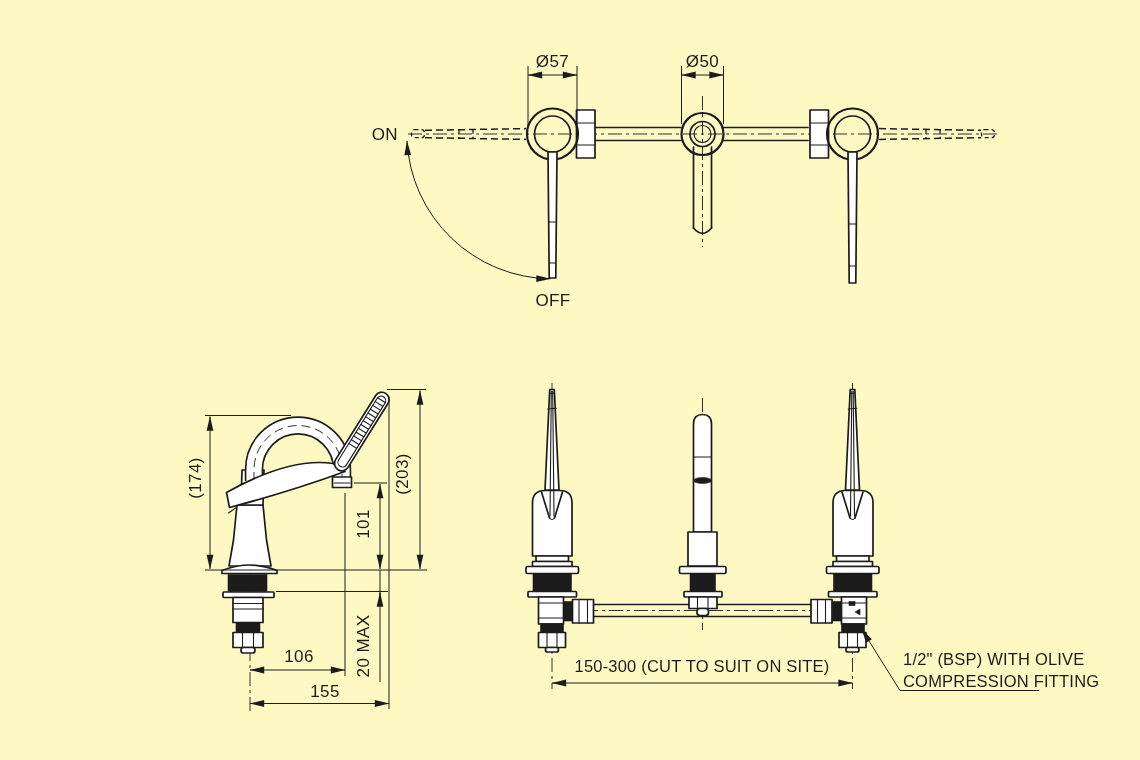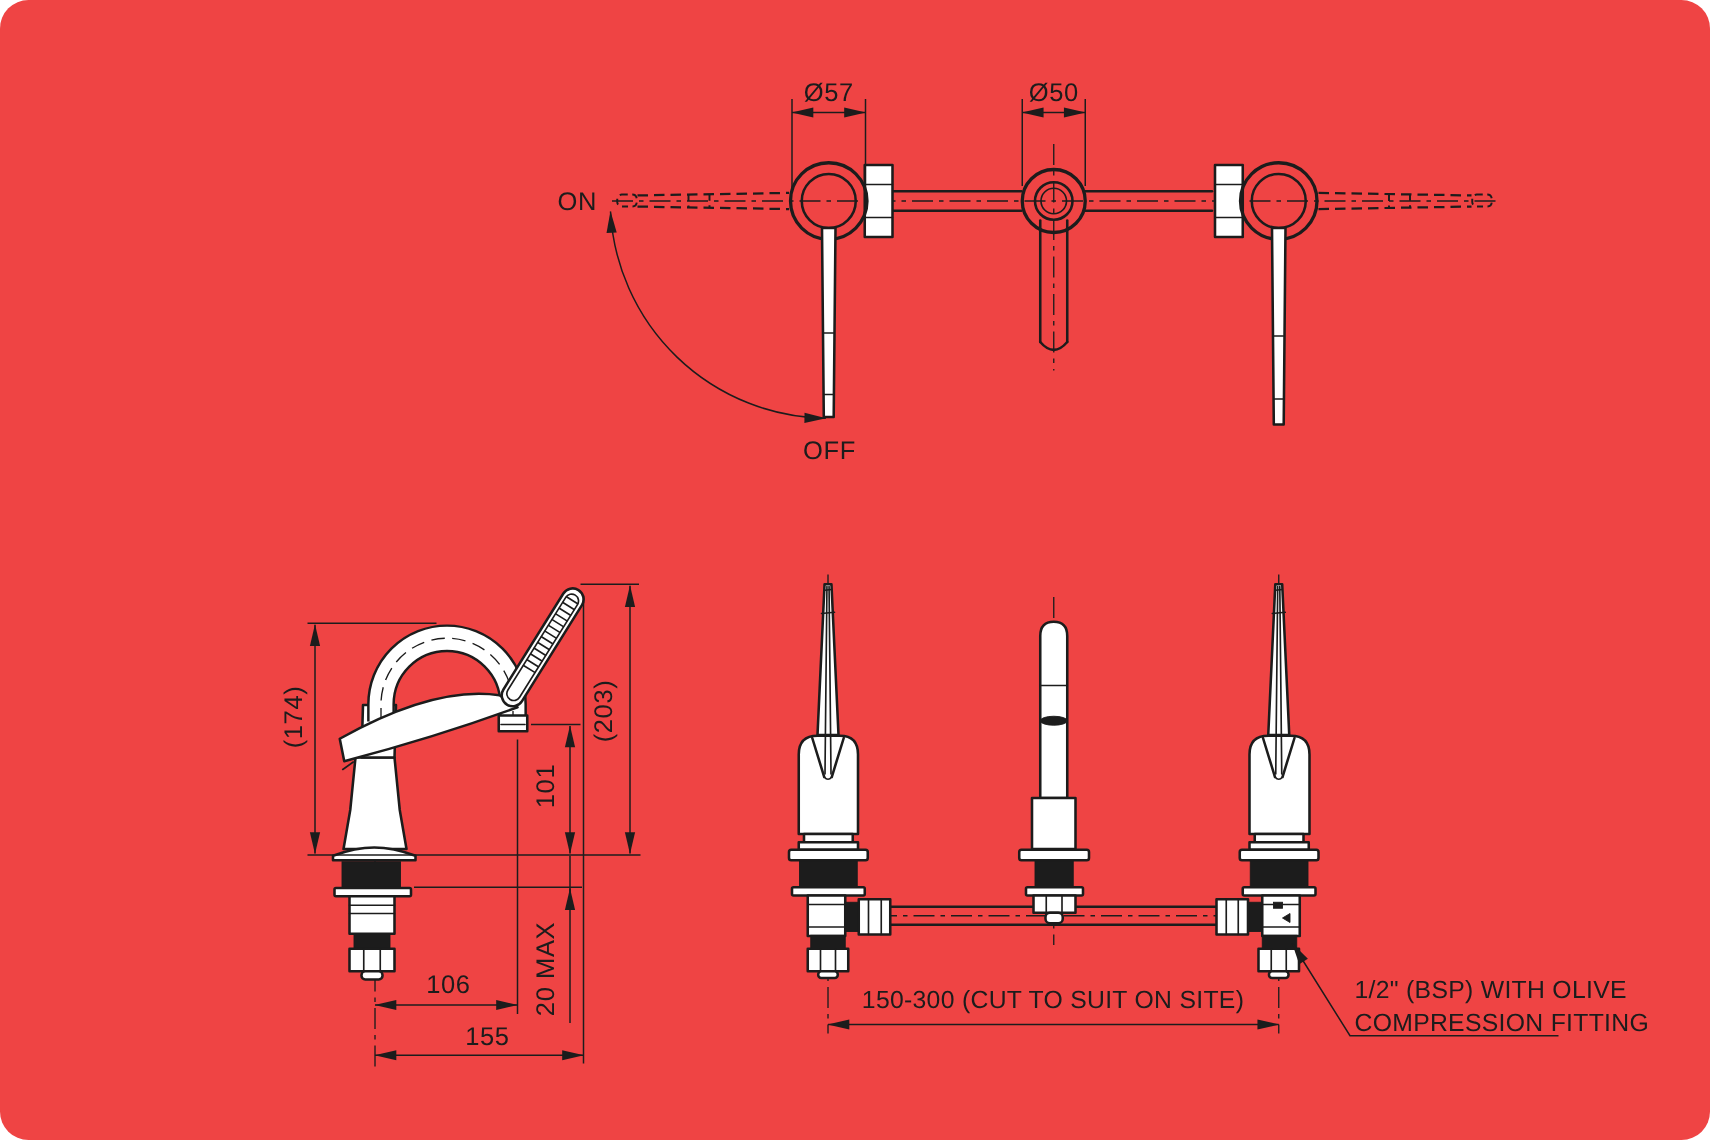--- a/index.html
+++ b/index.html
@@ -1,17 +1,17 @@
 <!DOCTYPE html>
 <html><head>
 <meta charset="utf-8">
 <style>
   html,body{margin:0;padding:0;background:#fff;}
-  .page{position:relative;width:1140px;height:760px;background:#ef4444;overflow:hidden;
-        font-family:"Liberation Sans",sans-serif;border-radius:19px;}
+  .page{position:relative;width:1140px;height:760px;background:#fef9c3;overflow:hidden;
+        font-family:"Liberation Sans",sans-serif;}
   svg{display:block}
   .obj{fill:none;stroke:#1c1c1c;stroke-width:1.7;stroke-linejoin:round;stroke-linecap:round}
   .objb{fill:none;stroke:#1c1c1c;stroke-width:2.2}
   .objf{fill:#ffffff;stroke:#1c1c1c;stroke-width:1.7;stroke-linejoin:round}
   .thin{fill:none;stroke:#1c1c1c;stroke-width:1.1;stroke-linecap:round}
   .blk{fill:#1c1c1c;stroke:#1c1c1c;stroke-width:0.6}
   .dim{fill:none;stroke:#1c1c1c;stroke-width:1}
   .cl{fill:none;stroke:#1c1c1c;stroke-width:0.9;stroke-dasharray:14 4 3 4}
   .dash{fill:none;stroke:#1c1c1c;stroke-width:1.5;stroke-dasharray:7 4}
   .dashf{fill:none;stroke:#1c1c1c;stroke-width:1.3;stroke-dasharray:4 3}

